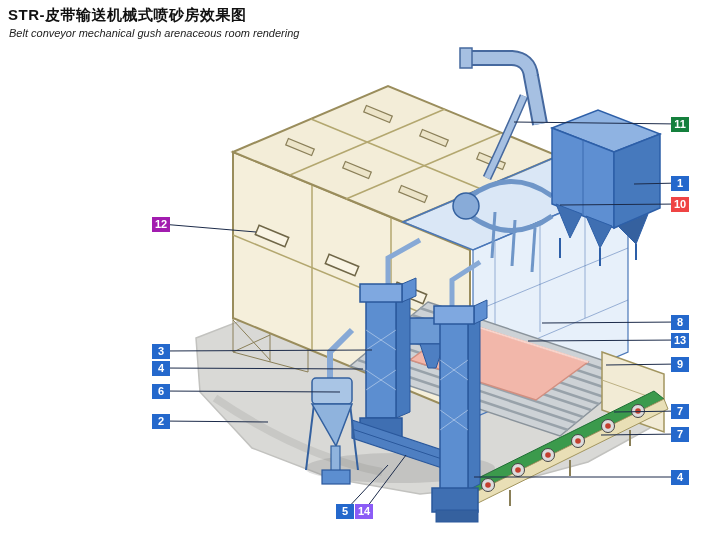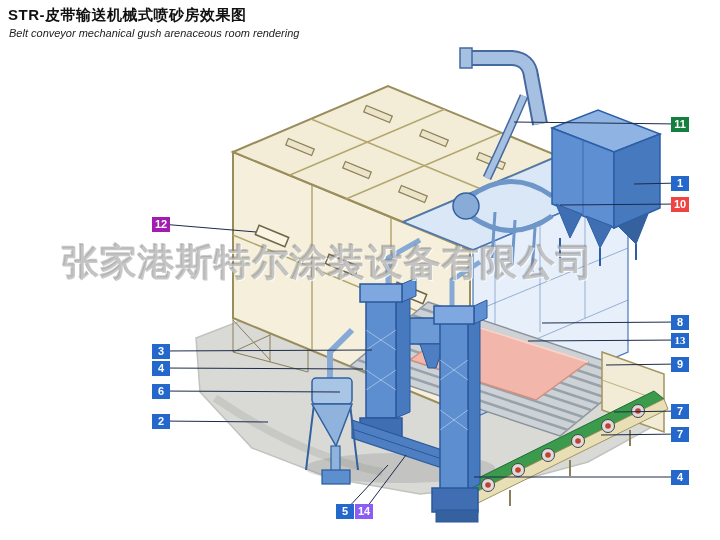--- a/index.html
+++ b/index.html
@@ -222,21 +222,20 @@
           <line x1="350" y1="404" x2="358" y2="470"></line>
         </g>
         <rect x="312" y="378" width="40" height="26" rx="4" fill="#a9c5e5" stroke="#33609f" stroke-width="1.5"></rect>
         <polygon points="312,404 352,404 336,446" fill="#8fb3dd" stroke="#33609f" stroke-width="1.5"></polygon>
         <rect x="331" y="446" width="9" height="26" fill="#8fb3dd" stroke="#33609f" stroke-width="1.2"></rect>
         <rect x="322" y="470" width="28" height="14" fill="#5c8ed0" stroke="#2a589c" stroke-width="1.2"></rect>
       </g>
     </g>
   </svg>
 
-  <div class="watermark">张家港斯特尔涂装设备有限公司</div>
 
   <svg id="leader-svg" class="layer" width="720" height="540" viewBox="0 0 720 540">
       <line x1="680" y1="124" x2="514" y2="122" stroke="#1c2b4a" stroke-width="1"></line>
       <line x1="680" y1="183" x2="634" y2="184" stroke="#1c2b4a" stroke-width="1"></line>
       <line x1="680" y1="204" x2="560" y2="205" stroke="#1c2b4a" stroke-width="1"></line>
       <line x1="161" y1="224" x2="256" y2="232" stroke="#1c2b4a" stroke-width="1"></line>
       <line x1="161" y1="351" x2="372" y2="350" stroke="#1c2b4a" stroke-width="1"></line>
       <line x1="161" y1="368" x2="363" y2="369" stroke="#1c2b4a" stroke-width="1"></line>
       <line x1="161" y1="391" x2="340" y2="392" stroke="#1c2b4a" stroke-width="1"></line>
       <line x1="161" y1="421" x2="268" y2="422" stroke="#1c2b4a" stroke-width="1"></line>
@@ -253,21 +252,21 @@
   <div id="callout-layer">
       <div class="callout" style="left: 671px; top: 117px; background: #15803d; color: rgb(255, 255, 255);">11</div>
       <div class="callout" style="left: 671px; top: 176px; background: rgb(36, 104, 204); color: rgb(255, 255, 255);">1</div>
       <div class="callout" style="left: 671px; top: 197px; background: #ef4444; color: rgb(255, 255, 255);">10</div>
       <div class="callout" style="left: 152px; top: 217px; background: #a21caf; color: rgb(255, 255, 255);">12</div>
       <div class="callout" style="left: 152px; top: 344px; background: rgb(36, 104, 204); color: rgb(255, 255, 255);">3</div>
       <div class="callout" style="left: 152px; top: 361px; background: rgb(36, 104, 204); color: rgb(255, 255, 255);">4</div>
       <div class="callout" style="left: 152px; top: 384px; background: rgb(36, 104, 204); color: rgb(255, 255, 255);">6</div>
       <div class="callout" style="left: 152px; top: 414px; background: rgb(36, 104, 204); color: rgb(255, 255, 255);">2</div>
       <div class="callout" style="left: 671px; top: 315px; background: rgb(36, 104, 204); color: rgb(255, 255, 255);">8</div>
-      <div class="callout" style="left: 671px; top: 333px; background: rgb(36, 104, 204); color: rgb(255, 255, 255); font-family: Liberation Serif, serif;">13</div>
+      <div class="callout" style="left: 671px; top: 333px; background: rgb(36, 104, 204); color: rgb(255, 255, 255);">13</div>
       <div class="callout" style="left: 671px; top: 357px; background: rgb(36, 104, 204); color: rgb(255, 255, 255);">9</div>
       <div class="callout" style="left: 671px; top: 404px; background: rgb(36, 104, 204); color: rgb(255, 255, 255);">7</div>
       <div class="callout" style="left: 671px; top: 427px; background: rgb(36, 104, 204); color: rgb(255, 255, 255);">7</div>
       <div class="callout" style="left: 671px; top: 470px; background: rgb(36, 104, 204); color: rgb(255, 255, 255);">4</div>
       <div class="callout" style="left: 336px; top: 504px; background: rgb(36, 104, 204); color: rgb(255, 255, 255);">5</div>
       <div class="callout" style="left: 355px; top: 504px; background: #8b5cf6; color: rgb(255, 255, 255);">14</div>
     </div>
 
 </div>
 

